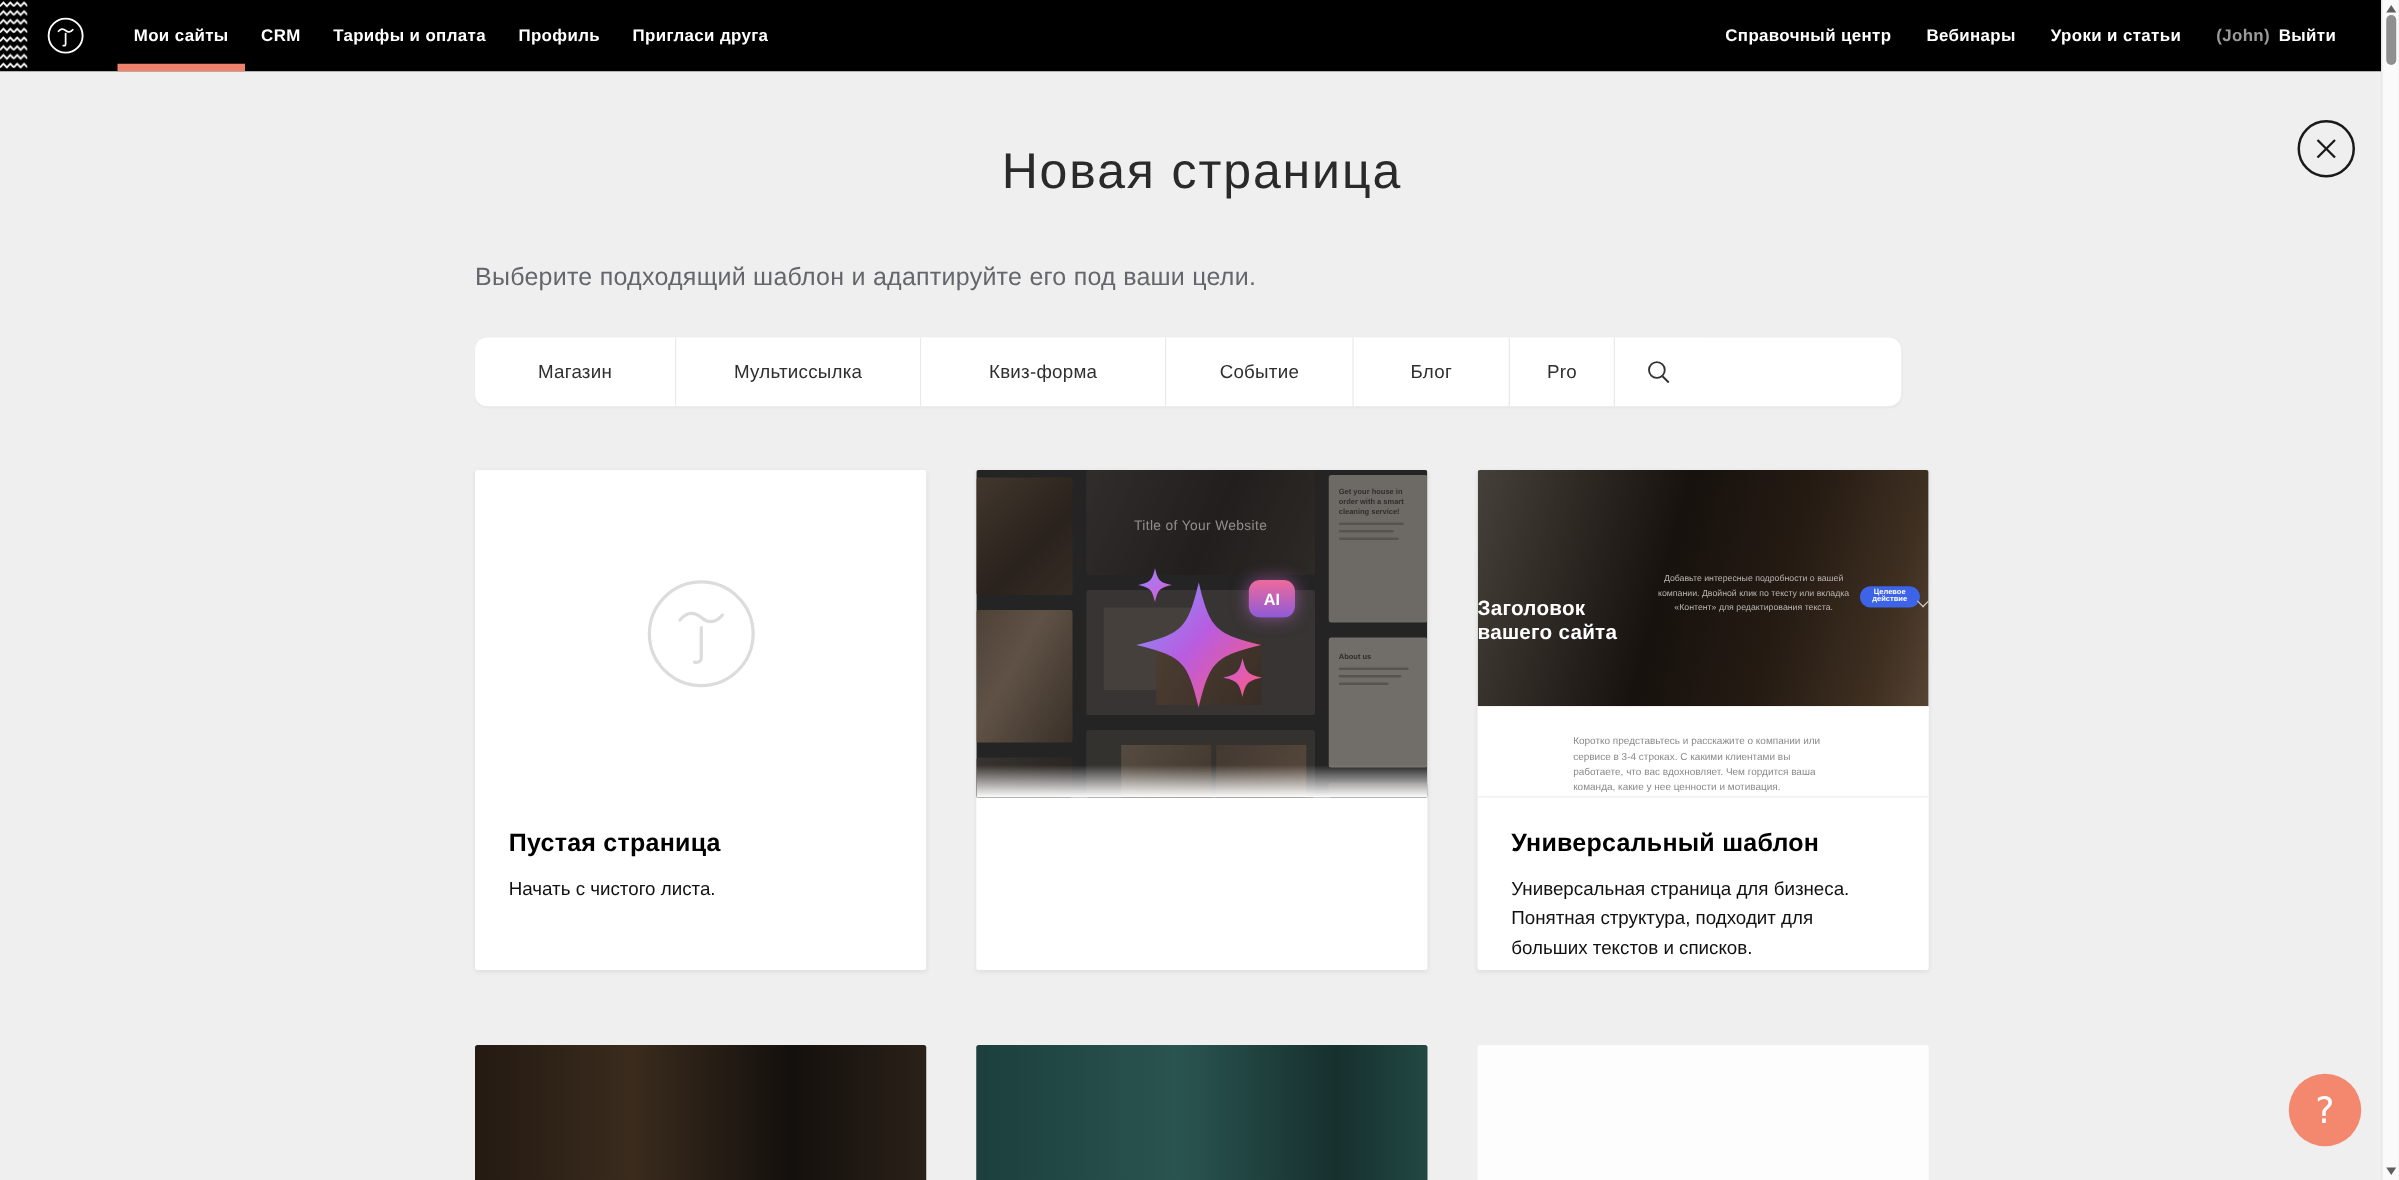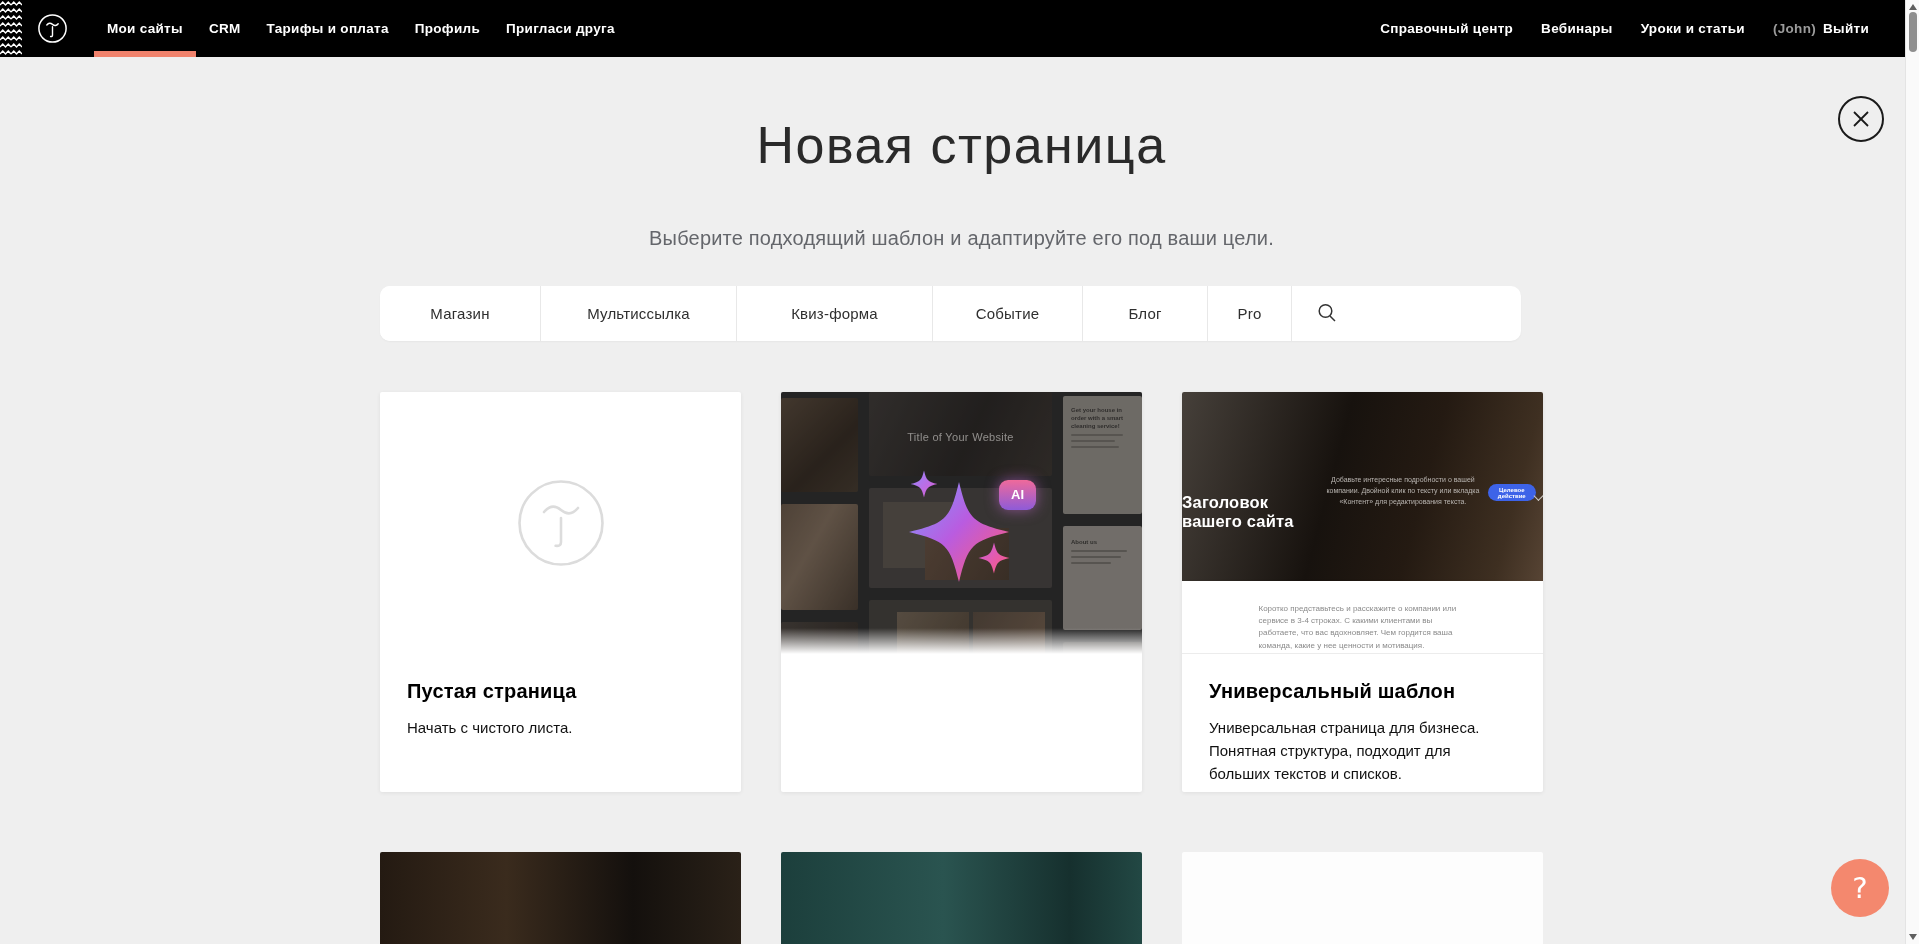--- a/index.html
+++ b/index.html
@@ -20,22 +20,22 @@
   .nav-right .nav-item { padding:0 14px; }
   .nav-right .nav-item:last-child { padding-right:0; }
   .user-name { color:#9b9b9b; margin-right:7px; font-weight:700; }
 
   
   .close-btn { position:absolute; left:1838px; top:96px; width:46px; height:46px; border-radius:50%;
                border:2px solid #1a1a1a; background:transparent; display:flex; align-items:center; justify-content:center; cursor:pointer; }
 
   
   .content { position:absolute; left:380px; top:57px; width:1163px; }
-  .page-title { margin-top:55px; text-align:center; font-size:52px; font-weight:300; letter-spacing:1.5px; color:#2a2a2a; line-height:1.28; }
-  .page-subtitle { margin-top:47px; text-align:center; font-size:20px; font-weight:300; letter-spacing:.2px; color:#64666b; line-height:1.2; }
+  .page-title { margin-top:55px; text-align:center; font-size:40px; font-weight:300; letter-spacing:1.5px; color:#2a2a2a; line-height:1.28; }
+  .page-subtitle { margin-top:47px; text-align:left; font-size:20px; font-weight:300; letter-spacing:.2px; color:#64666b; line-height:1.2; }
 
   
   .tabbar { margin-top:36px; width:1141px; height:55px; display:flex; background:#fff; border-radius:10px; overflow:hidden;
             box-shadow:0 1px 2px rgba(0,0,0,.04); }
   .tab { display:flex; align-items:center; justify-content:center; font-size:15px; color:#2f2f2f; letter-spacing:.2px;
          border-right:1px solid #e8e8e8; cursor:pointer; background:#fff; }
   .tab:last-child { border-right:none; }
   .tab.active { background:#f0826c; color:#fff; border-right:none; border-radius:10px; }
   .tw1{width:160px;} .tw2{width:161px;text-align:right;} .tw3{width:196px;} .tw4{width:196px;}
   .tw5{width:150px;} .tw6{width:125px;} .tw7{width:84px;} .tw8{width:69px;}

